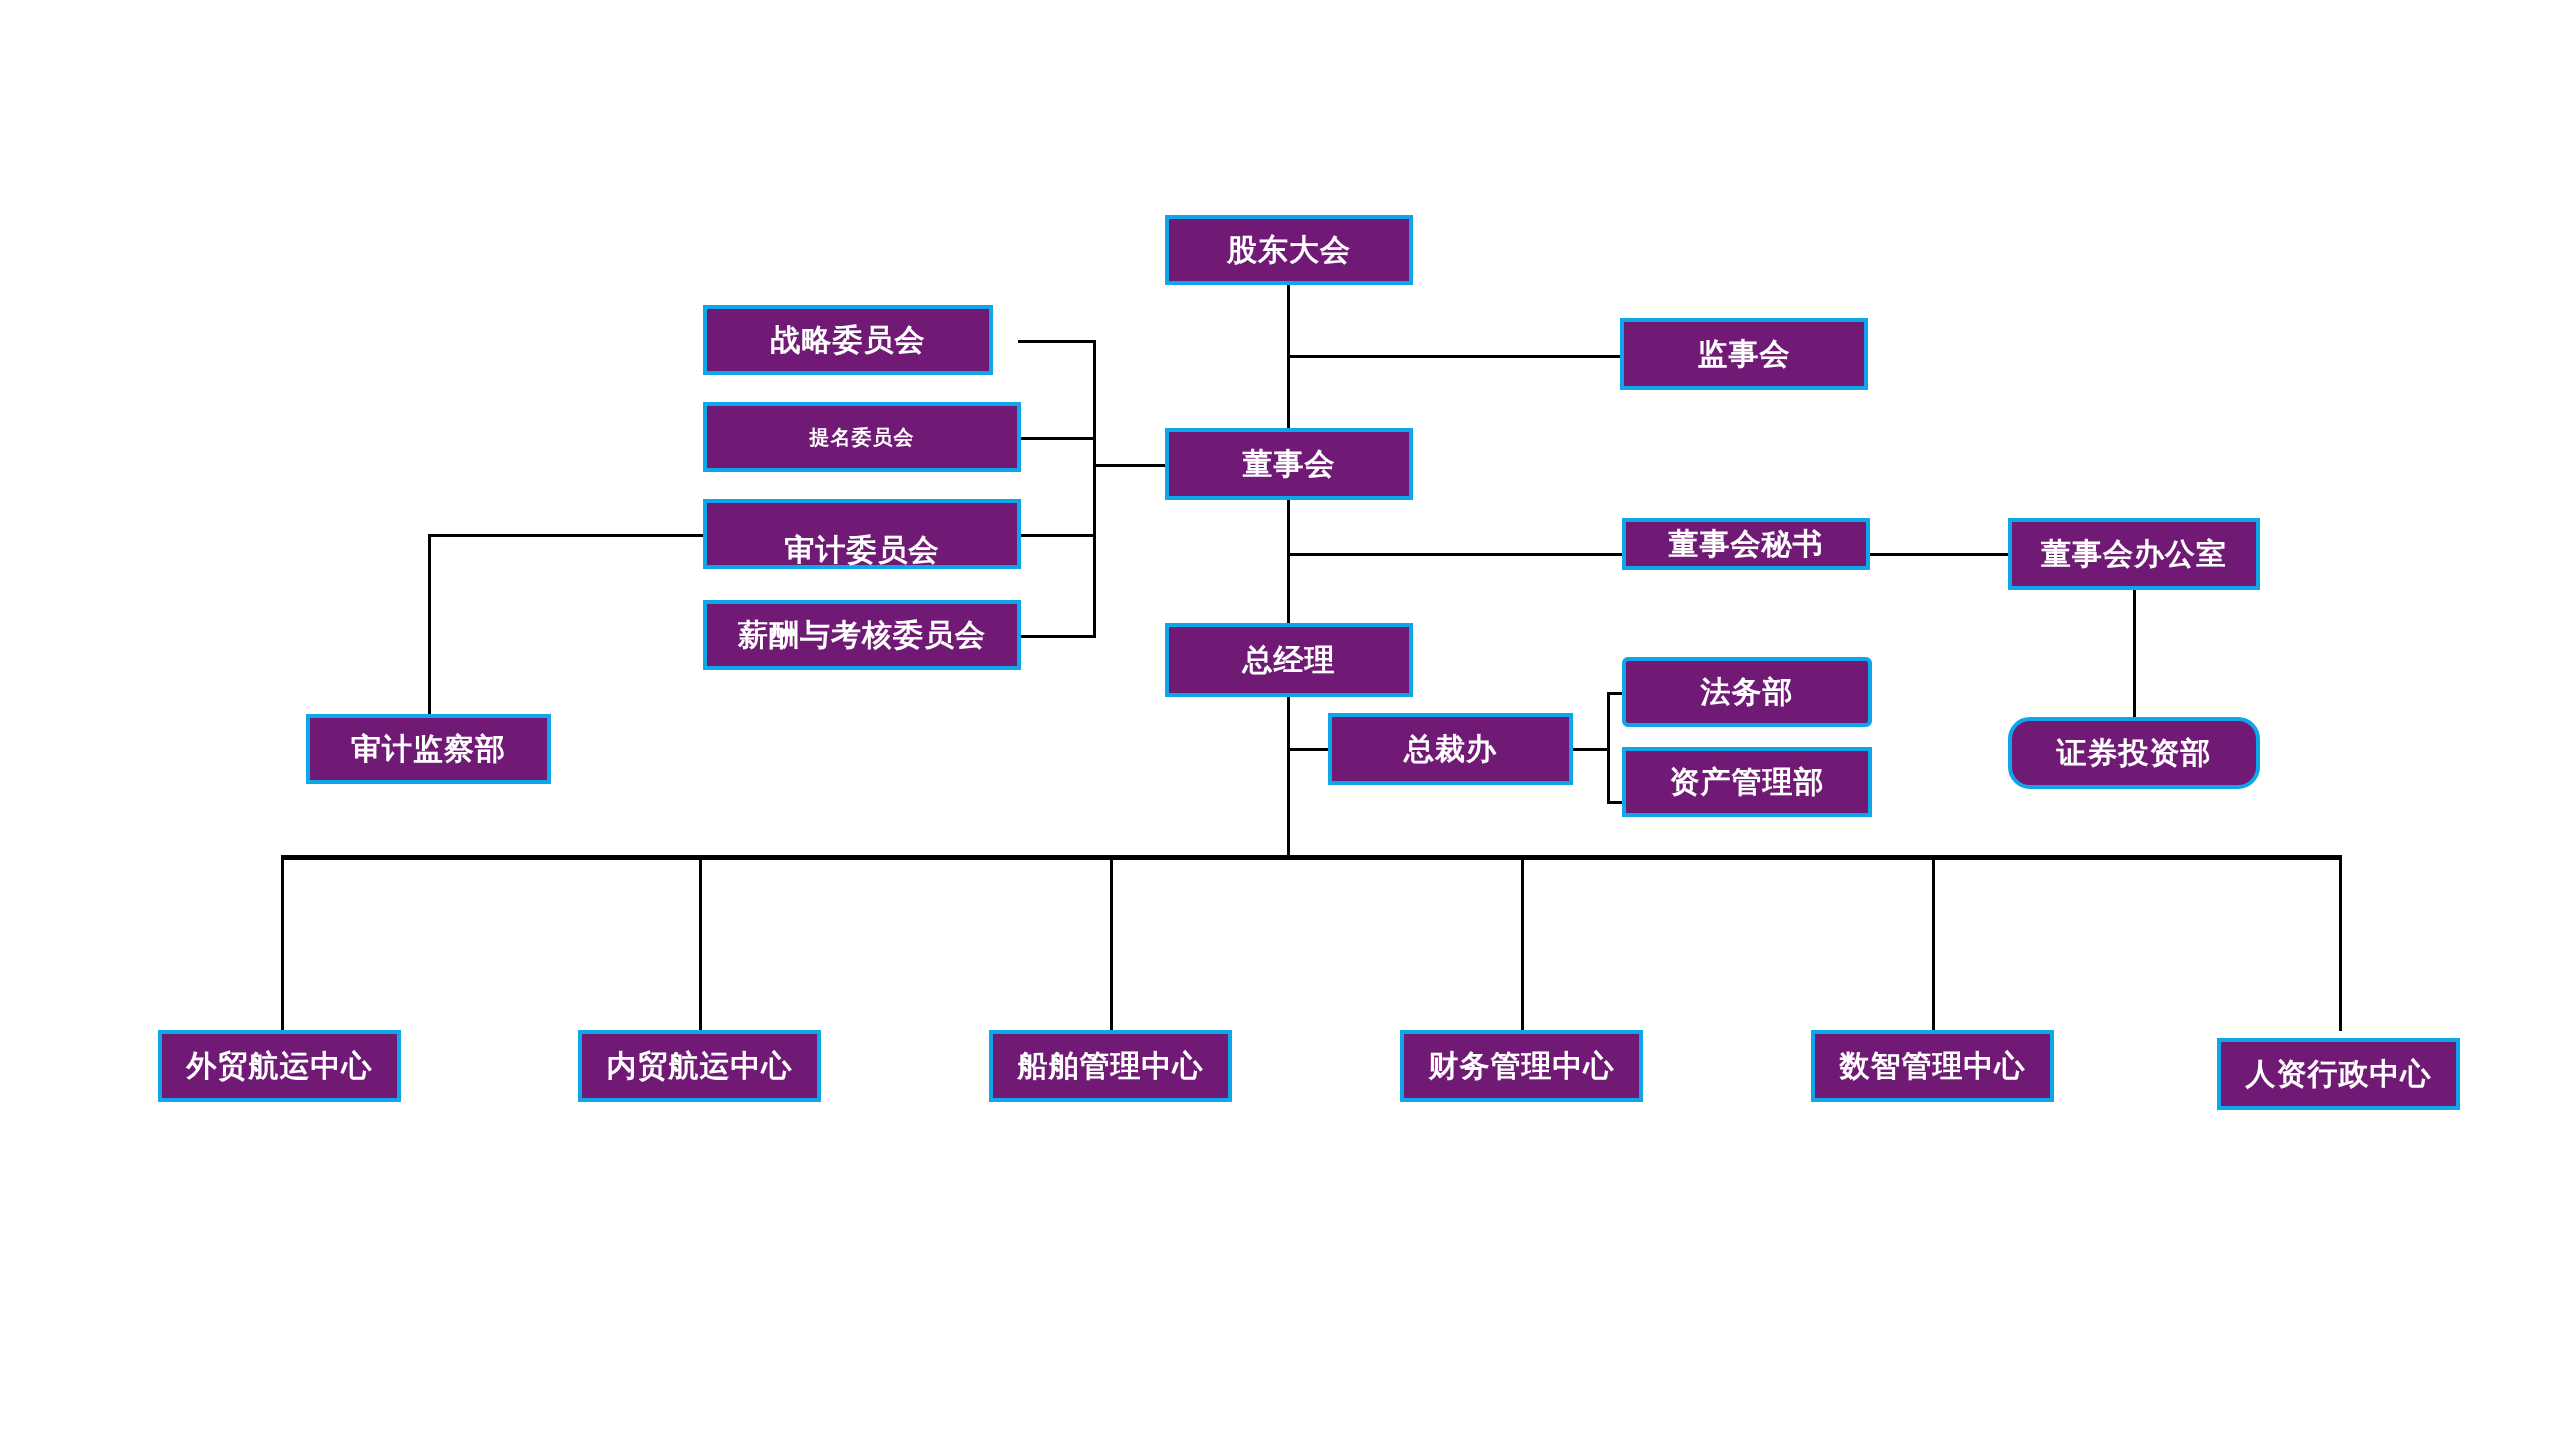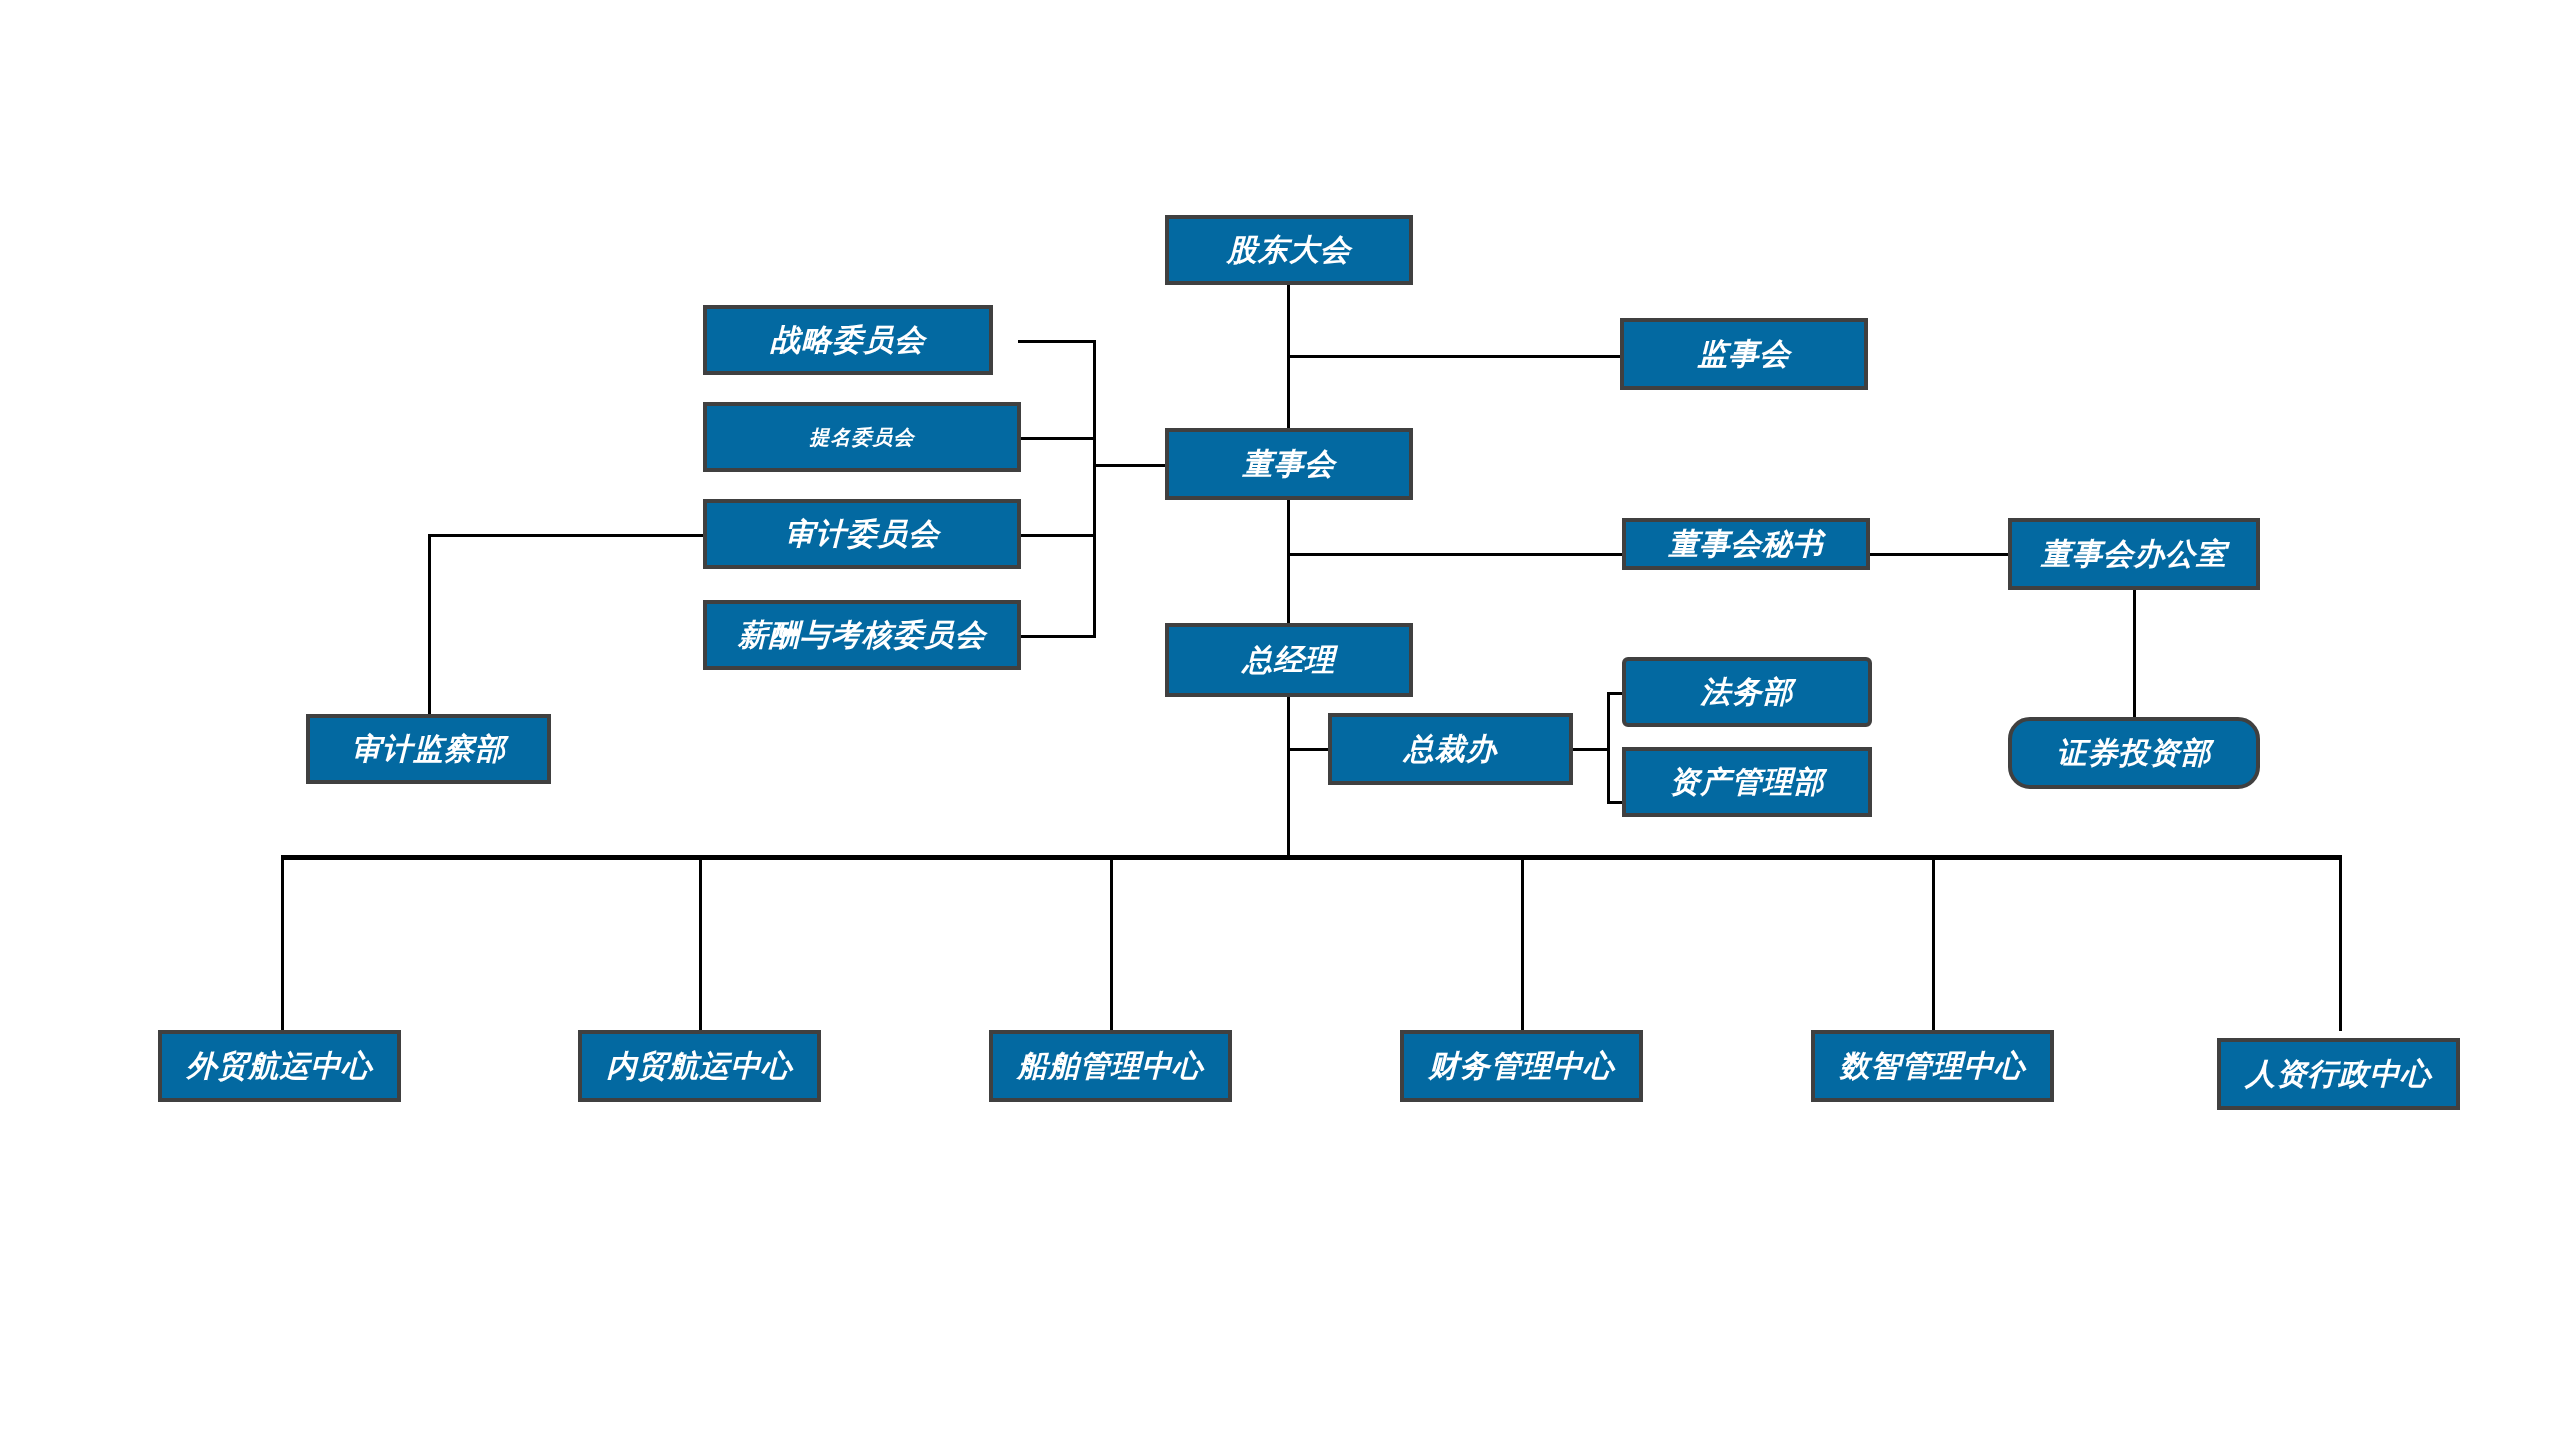--- a/index.html
+++ b/index.html
@@ -13,33 +13,32 @@
   #canvas {
     position: relative;
     width: 2560px;
     height: 1440px;
     background: #ffffff;
     overflow: hidden;
   }
   .node {
     position: absolute;
     box-sizing: border-box;
-    background: #0369a1;
-    border: 4px solid #404040;
+    background: #701a75;
+    border: 4px solid #0ea5e9;
     color: #ffffff;
     font-weight: bold;
     display: flex;
     align-items: center;
     justify-content: center;
     letter-spacing: 1px;
     line-height: 1;
     text-align: center;
     white-space: nowrap;
     z-index: 3;
-    font-style: italic;
   }
   .node span {
     display: block;
   }
   .ln {
     position: absolute;
     background: #000000;
     z-index: 1;
   }
   .ln.h { height: 3px; }
@@ -106,21 +105,21 @@
   </div>
 
   <div class="node" style="left:703px; top:305px; width:290px; height:70px; font-size:30px;">
     <span>战略委员会</span>
   </div>
 
   <div class="node" style="left:703px; top:402px; width:318px; height:70px; font-size:20px;">
     <span>提名委员会</span>
   </div>
 
-  <div class="node" style="left:703px; top:499px; width:318px; height:70px; font-size:30px;">
+  <div class="node" style="left:703px; top:499px; width:318px; height:70px; font-size:30px;align-items:flex-end;">
     <span>审计委员会</span>
   </div>
 
   <div class="node" style="left:703px; top:600px; width:318px; height:70px; font-size:30px;">
     <span>薪酬与考核委员会</span>
   </div>
 
   <div class="node" style="left:306px; top:714px; width:245px; height:70px; font-size:30px;">
     <span>审计监察部</span>
   </div>

